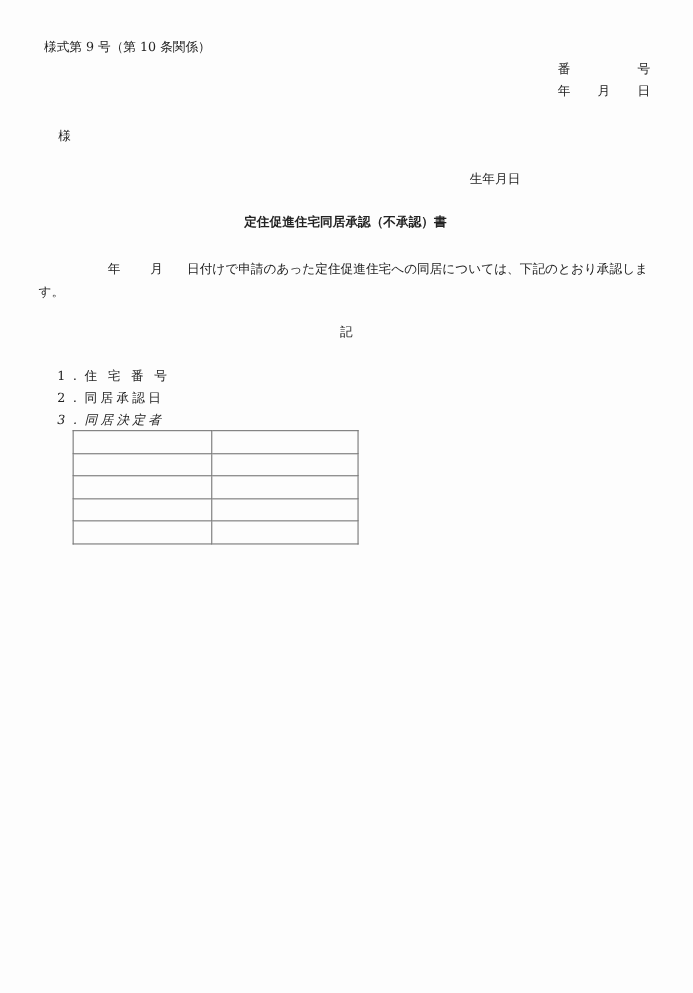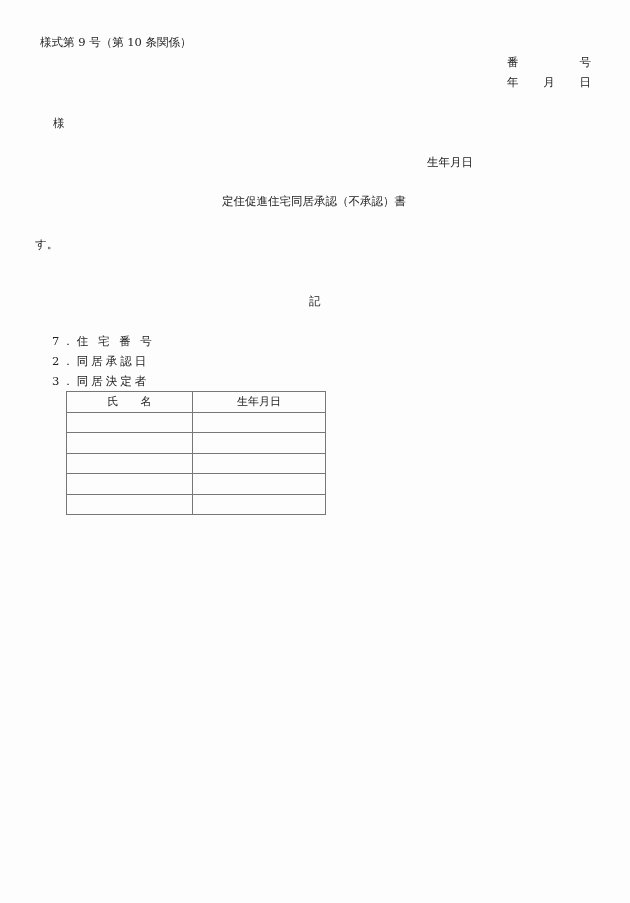--- a/index.html
+++ b/index.html
@@ -4,21 +4,21 @@
 <style>
   html, body { margin:0; padding:0; background:#fdfdfd; }
   body { width:630px; height:903px; position:relative; overflow:hidden;
          font-family:"DejaVu Serif","Liberation Serif",serif; color:#222; font-size:11.5px; }
   .abs { position:absolute; white-space:nowrap; line-height:14px; }
   .form-no { left:40px; top:35px; }
   .ref-row { left:507px; width:84px; display:flex; justify-content:space-between; }
   .ref-row.date span:nth-child(2){ margin-left:0; }
   .addressee { left:53px; top:116px; }
   .issuer { left:427px; top:155px; }
-  .doc-title { left:222px; top:194px; }
+  .doc-title { left:222px; top:194px;font-weight:bold; }
   .body-text { left:35px; top:234px; width:558px; white-space:normal; line-height:21px; }
   .body-line1 { display:block; padding-left:63px; }
   .body-line1 .gap { display:inline-block; width:27px; }
   .ki { left:309px; top:294px; }
   .item { left:52px; letter-spacing:3px; }
   table.persons { position:absolute; left:66px; top:391px; width:260px; border-collapse:collapse; }
   table.persons td, table.persons th { border:1px solid #777; height:19.5px; padding:0; font-weight:normal;
          font-size:11px; text-align:center; }
   table.persons th:first-child, table.persons td:first-child { width:125px; }
 </style>
@@ -35,35 +35,32 @@
   <span>年</span>
   <span>月</span>
   <span>日</span>
 </div>
 
 <div class="abs addressee">様</div>
 <div class="abs issuer">生年月日</div>
 <div class="abs doc-title">定住促進住宅同居承認（不承認）書</div>
 
 <div class="abs body-text">
+  <span class="body-line1"><span>年</span><span class="gap"></span><span>月</span><span class="gap" style="width:22px"></span><span>日付けで申請のあった定住促進住宅への同居については、下記のとおり承認しま</span></span>
   <span>す。</span>
 </div>
 
 <div class="abs ki">記</div>
 
-<div class="abs item" style="top:334px;">7．住 宅 番 号</div>
+<div class="abs item" style="top:334px;">1．住 宅 番 号</div>
 <div class="abs item" style="top:354px;">2．同居承認日</div>
-<div class="abs item" style="top:374px;">3．同居決定者</div>
+<div class="abs item" style="top:374px;font-style:italic;">3．同居決定者</div>
 
 <table class="persons">
   <tbody>
-      <tr>
-    <th>氏　　名</th>
-    <th>生年月日</th>
-  </tr>
   <tr>
         <td></td>
         <td></td>
       </tr>
   <tr>
         <td></td>
         <td></td>
       </tr>
   <tr>
         <td></td>

